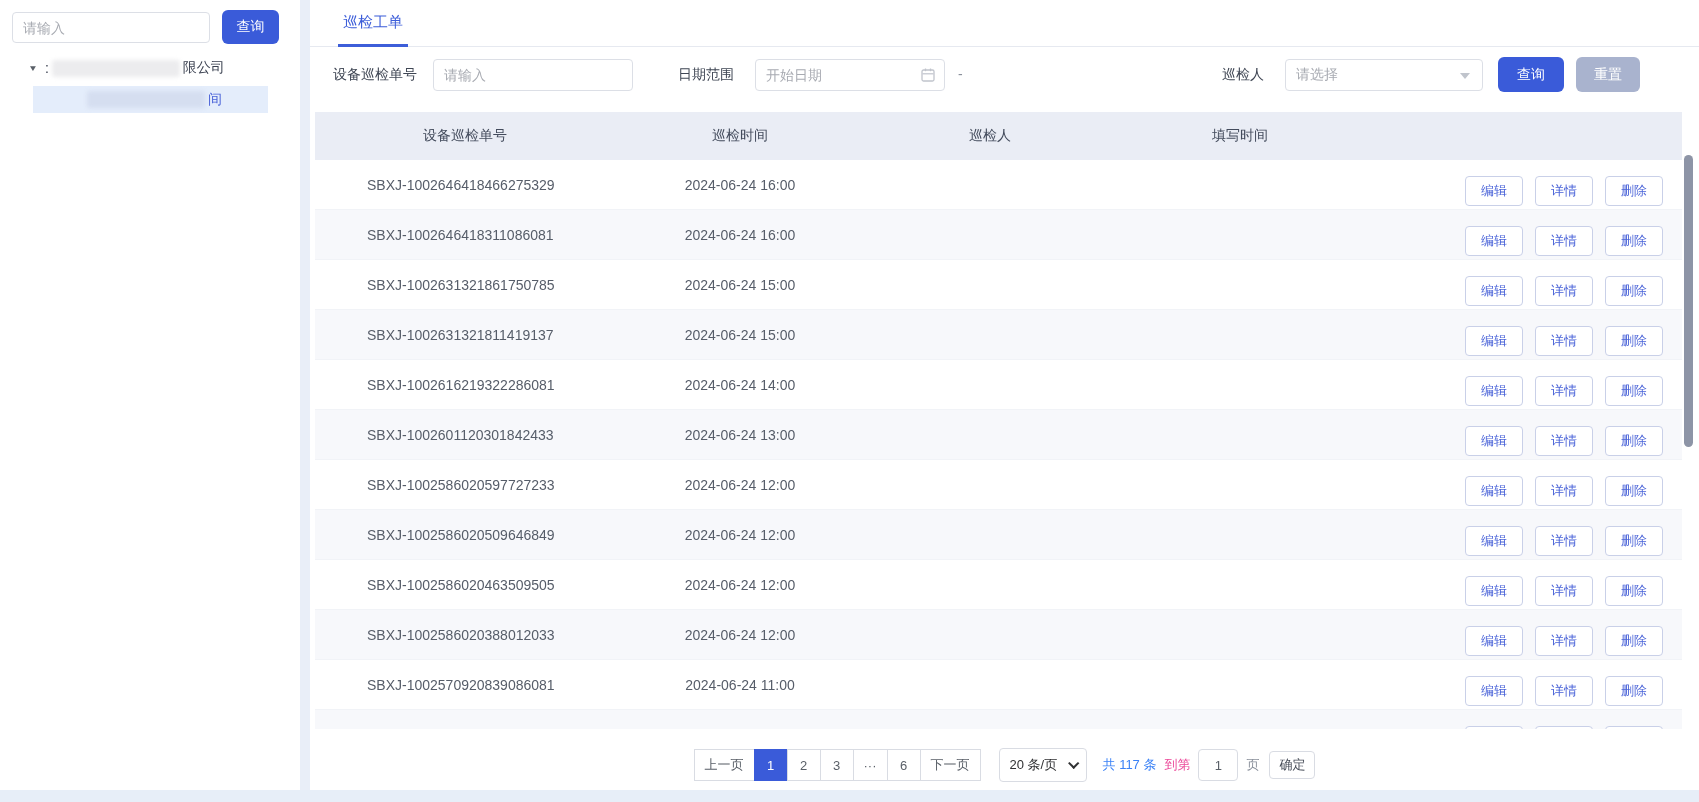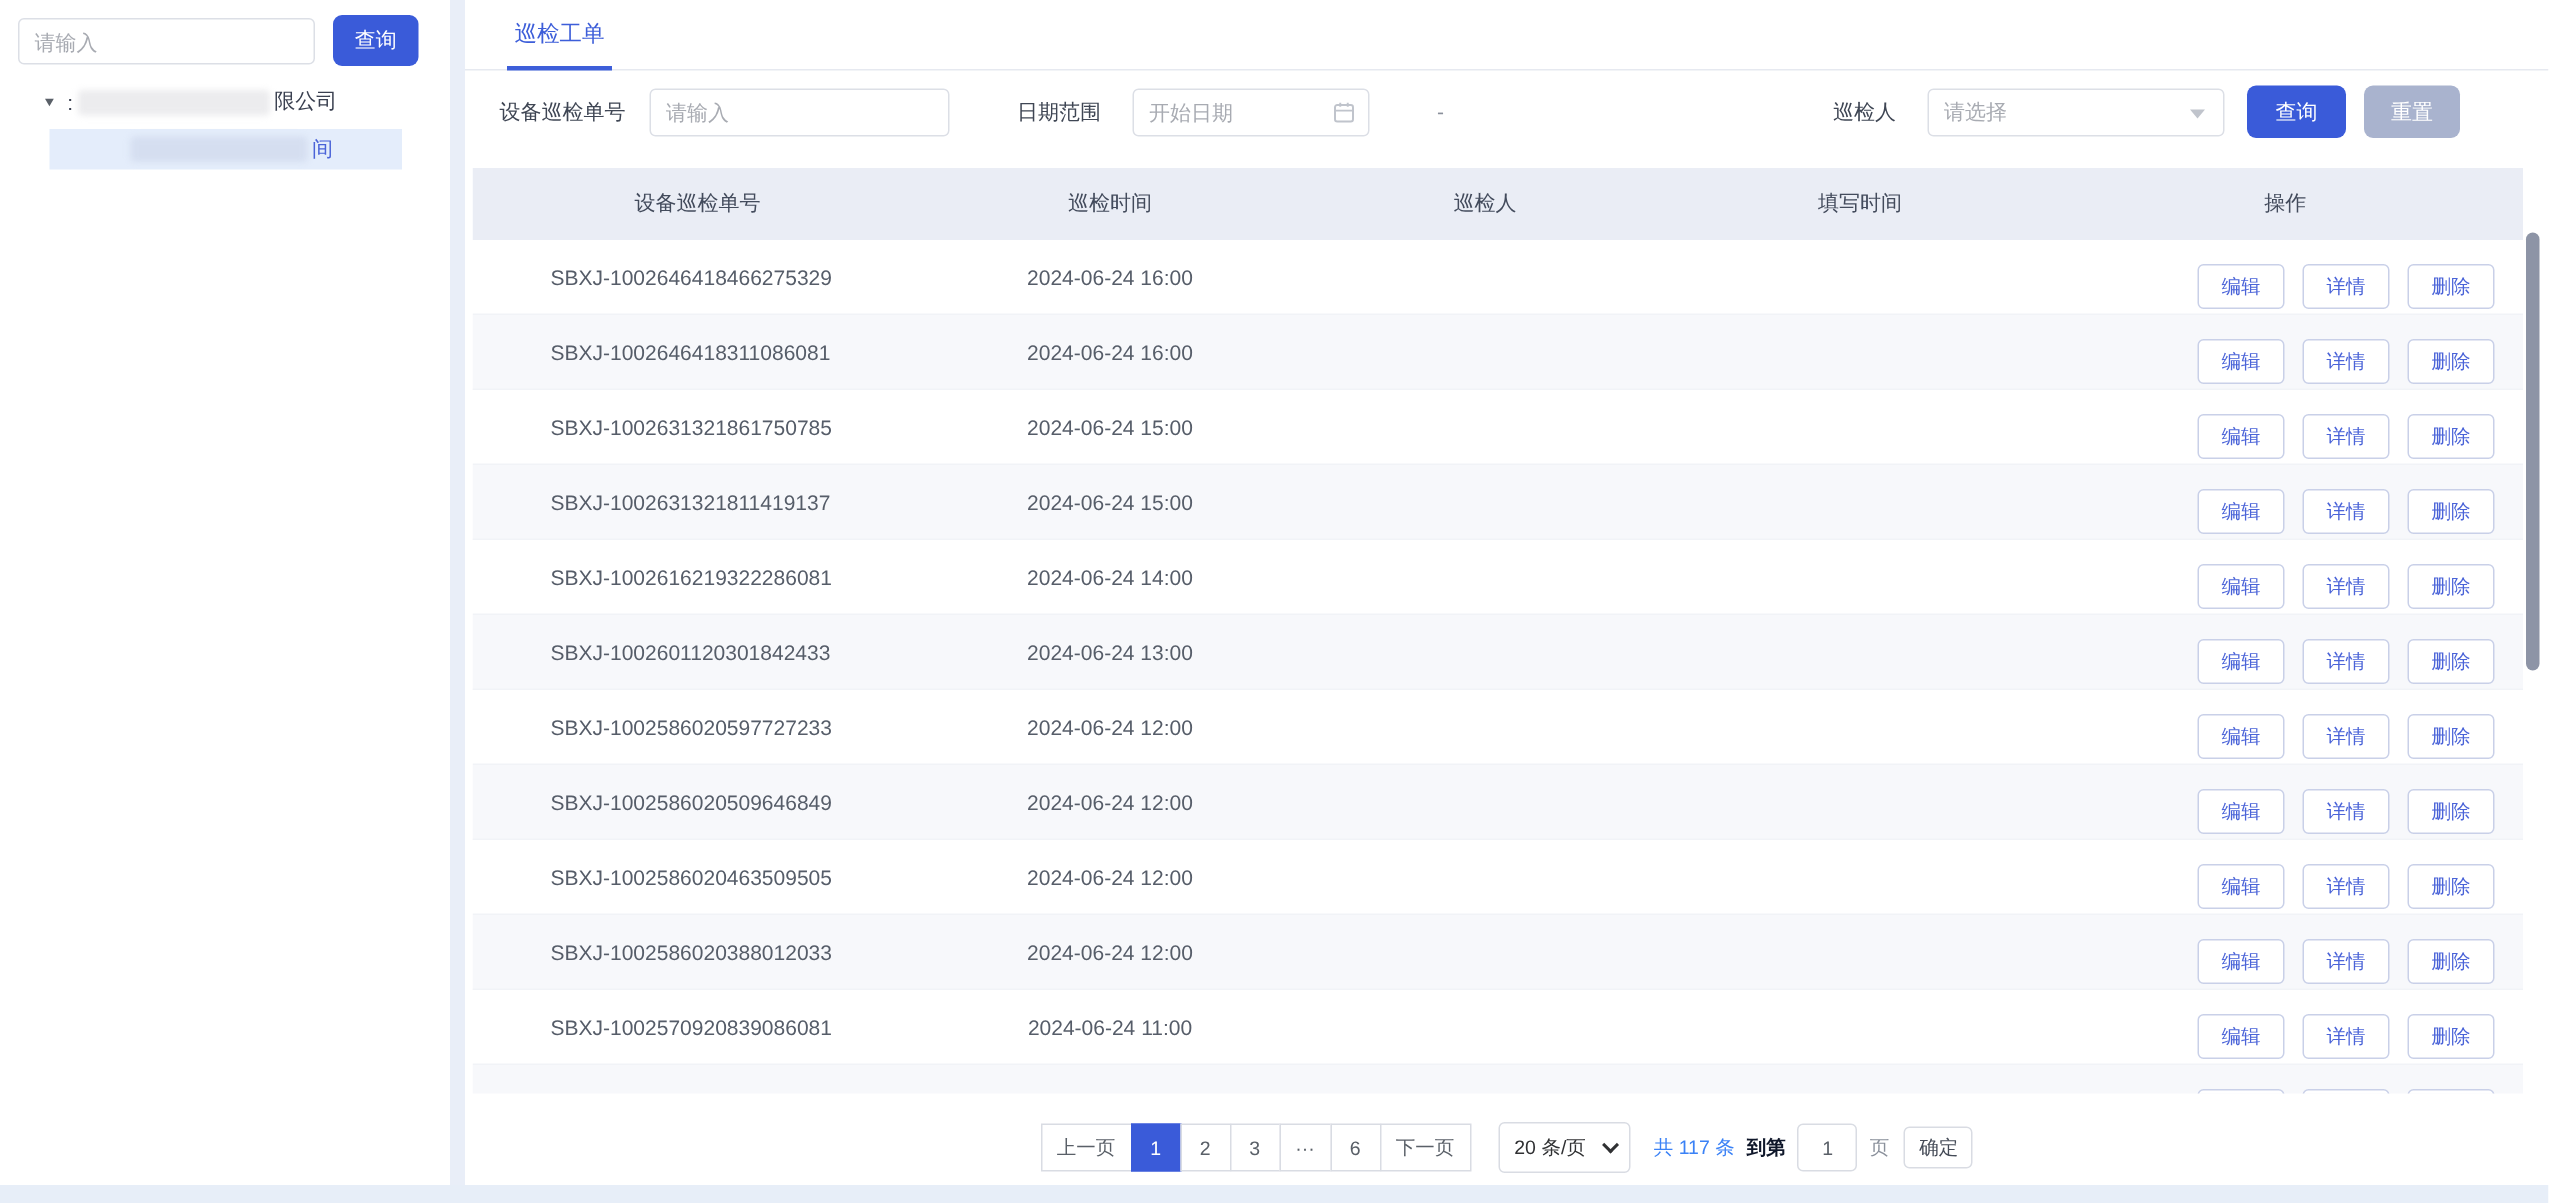--- a/index.html
+++ b/index.html
@@ -70,21 +70,21 @@
   .page-group { display:flex; }
   .pg-item { min-width:34px; height:32px; padding:0 10px; background:#fff; border:1px solid #D9DCE3;
     display:flex; align-items:center; justify-content:center; margin-left:-1px; cursor:pointer; color:#5A6068; }
   .pg-item:first-child { margin-left:0; }
   .pg-item.active { background:#3A5BD9; border-color:#3A5BD9; color:#fff; }
   .size-select { position:relative; margin-left:18px; width:88px; height:34px; border:1px solid #D9DCE3;
     border-radius:4px; display:flex; align-items:center; padding:0 26px 0 10px; color:#303133; cursor:pointer; }
   .size-caret { position:absolute; right:9px; top:11px; width:8px; height:8px;
     border-right:2px solid #303133; border-bottom:2px solid #303133; transform:rotate(45deg) translateY(-1px); }
   .total-text { margin-left:16px; color:#3b82f6; }
-  .goto-prefix { margin-left:8px; color:#0f172a;font-weight:bold; }
+  .goto-prefix { margin-left:8px; color:#ec4899; }
   .goto-input { margin-left:8px; width:40px; height:32px; border:1px solid #D9DCE3; border-radius:4px;
     text-align:center; font-size:13px; color:#5A6068; outline:none; }
   .goto-suffix { margin-left:8px; color:#8A909B; }
   .confirm-btn { margin-left:10px; width:46px; height:28px; background:#fff; border:1px solid #D9DCE3;
     border-radius:4px; font-size:13px; color:#454B57; cursor:pointer; }
 
   .scrollbar-thumb { position:absolute; left:1684px; top:155px; width:9px; height:292px;
     background:#8D94A6; border-radius:5px; cursor:pointer; }
 </style>
 </head>
@@ -113,21 +113,21 @@
   <div class="main">
 
     <div class="tabbar">
       <div class="tab">巡检工单</div>
     </div>
 
     <span class="f-label" style="left:23px;">设备巡检单号</span>
     <input class="f-input" style="left: 123px; width: 200px;" placeholder="请输入">
 
     <span class="f-label" style="left:368px;">日期范围</span>
-    <div class="date-wrap" style="left:445px; width:158px;">
+    <div class="date-wrap" style="left:445px; width:190px;">
       <input class="f-input" placeholder="开始日期" style="">
       <svg class="cal-icon" viewBox="0 0 16 16">
         <rect x="2" y="3" width="12" height="11" rx="1.5" fill="none" stroke="#C0C4CC" stroke-width="1.3"></rect>
         <line x1="2.5" y1="6.8" x2="13.5" y2="6.8" stroke="#C0C4CC" stroke-width="1.2"></line>
         <line x1="5.5" y1="1.5" x2="5.5" y2="4.2" stroke="#C0C4CC" stroke-width="1.3"></line>
         <line x1="10.5" y1="1.5" x2="10.5" y2="4.2" stroke="#C0C4CC" stroke-width="1.3"></line>
       </svg>
     </div>
     <span class="dash-sep" style="left:648px;">-</span>
 
@@ -139,21 +139,20 @@
 
     <button class="btn search">查询</button>
     <button class="btn reset">重置</button>
 
     <div class="table-wrap">
       <div class="thead">
         <div class="c0">设备巡检单号</div>
         <div class="c1">巡检时间</div>
         <div class="c2">巡检人</div>
         <div class="c3">填写时间</div>
-        <div class="c4">操作</div>
       </div>
       <div id="tbody">
   <div class="trow">
     <div class="c0">SBXJ-1002646418466275329</div>
     <div class="c1">2024-06-24 16:00</div>
     <div class="c2"></div>
     <div class="c3"></div>
     <div class="c4 actions">
               <button class="action-btn">编辑</button>
               <button class="action-btn">详情</button>

